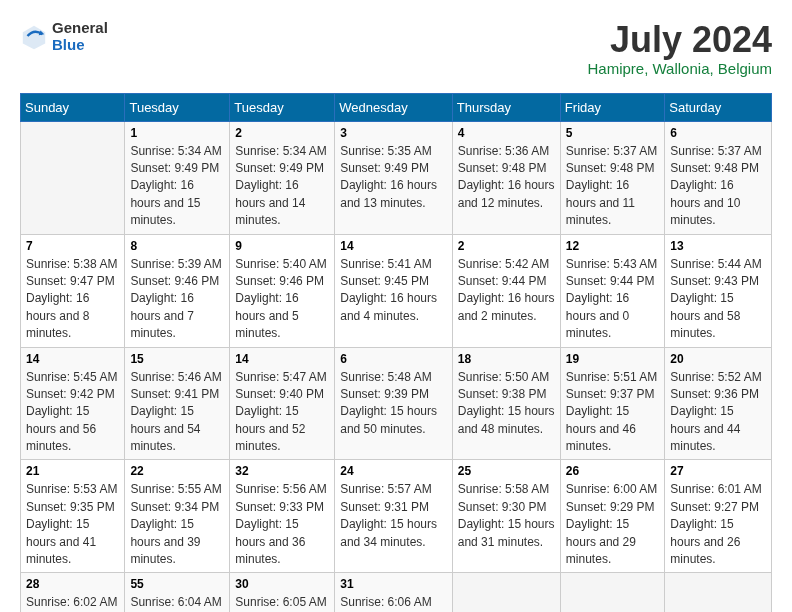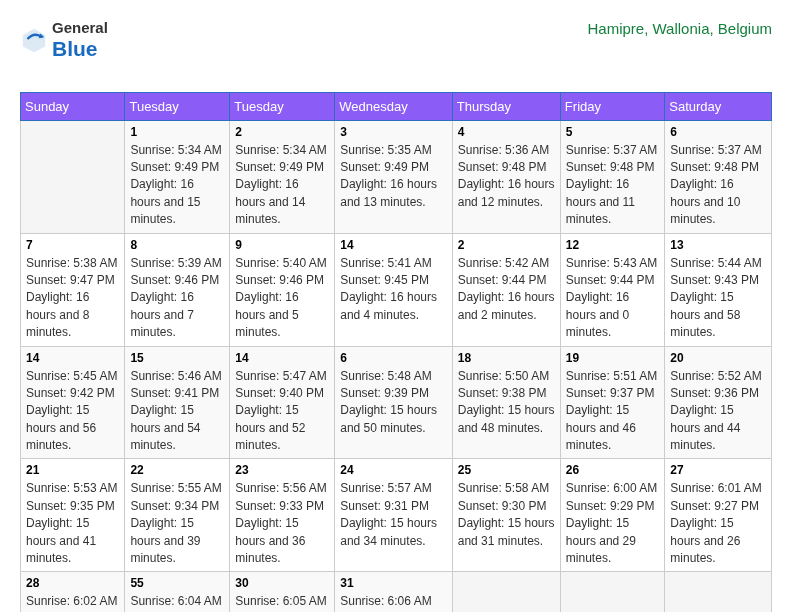--- a/index.html
+++ b/index.html
@@ -7,39 +7,39 @@
       font-family: Arial, sans-serif;
       background: #fff;
       width: 792px;
       min-height: 612px;
       padding: 20px;
     }
     .header {
       display: flex;
       justify-content: space-between;
       align-items: flex-start;
-      margin-bottom: 32px;
+      margin-bottom: 16px;
     }
     .logo {
       display: flex;
       align-items: center;
       gap: 4px;
     }
     .logo-text {
       display: flex;
       flex-direction: column;
       line-height: 1.1;
     }
     .logo-general {
       font-size: 15px;
       font-weight: bold;
       color: #333;
     }
     .logo-blue {
-      font-size: 21px;
+      font-size: 15px;
       font-weight: bold;
       color: #1a6bbf;
     }
     .logo-icon {
       width: 28px;
       height: 28px;
     }
     .title-area {
       text-align: right;
     }
@@ -52,21 +52,21 @@
     .location {
       font-size: 15px;
       color: #15803d;
     }
     table {
       width: 100%;
       border-collapse: collapse;
       font-size: 11px;
     }
     thead tr th {
-      background: #8b5cf6;
+      background: #0369a1;
       color: #fff;
       padding: 6px 4px;
       text-align: left;
       font-size: 13px;
       font-weight: normal;
       border: 1px solid #2a6ebc;
     }
     tbody tr td {
       border: 1px solid #ccc;
       padding: 4px 5px;
@@ -102,20 +102,21 @@
       <path d="M15 3 L27 10 L27 22 L15 28 L3 22 L3 10 Z" fill="#1a6bbf" opacity="0.15"></path>
       <path d="M8 14 Q15 6 24 12" stroke="#1a6bbf" stroke-width="2.5" fill="none"></path>
       <path d="M22 8 L26 12 L20 13 Z" fill="#1a6bbf"></path>
     </svg>
     <div class="logo-text">
       <span class="logo-general">General</span>
       <span class="logo-blue">Blue</span>
     </div>
   </div>
   <div class="title-area">
+    <div class="month-title">July 2024</div>
     <div class="location">Hamipre, Wallonia, Belgium</div>
   </div>
 </div>
 
 <table>
   <thead>
     <tr>
     <th>Sunday</th>
         <th>Tuesday</th>
         <th>Tuesday</th>
@@ -171,21 +172,21 @@
         <td><span class="day-num">19</span>
         <span class="day-info">Sunrise: 5:51 AM<br>Sunset: 9:37 PM<br>Daylight: 15 hours and 46 minutes.</span></td>
         <td><span class="day-num">20</span>
         <span class="day-info">Sunrise: 5:52 AM<br>Sunset: 9:36 PM<br>Daylight: 15 hours and 44 minutes.</span></td>
       </tr>
       <tr>
         <td><span class="day-num">21</span>
         <span class="day-info">Sunrise: 5:53 AM<br>Sunset: 9:35 PM<br>Daylight: 15 hours and 41 minutes.</span></td>
         <td><span class="day-num">22</span>
         <span class="day-info">Sunrise: 5:55 AM<br>Sunset: 9:34 PM<br>Daylight: 15 hours and 39 minutes.</span></td>
-        <td><span class="day-num">23</span>
+        <td><span class="day-num">32</span>
         <span class="day-info">Sunrise: 5:56 AM<br>Sunset: 9:33 PM<br>Daylight: 15 hours and 36 minutes.</span></td>
         <td><span class="day-num">24</span>
         <span class="day-info">Sunrise: 5:57 AM<br>Sunset: 9:31 PM<br>Daylight: 15 hours and 34 minutes.</span></td>
         <td><span class="day-num">25</span>
         <span class="day-info">Sunrise: 5:58 AM<br>Sunset: 9:30 PM<br>Daylight: 15 hours and 31 minutes.</span></td>
         <td><span class="day-num">26</span>
         <span class="day-info">Sunrise: 6:00 AM<br>Sunset: 9:29 PM<br>Daylight: 15 hours and 29 minutes.</span></td>
         <td><span class="day-num">27</span>
         <span class="day-info">Sunrise: 6:01 AM<br>Sunset: 9:27 PM<br>Daylight: 15 hours and 26 minutes.</span></td>
       </tr>

